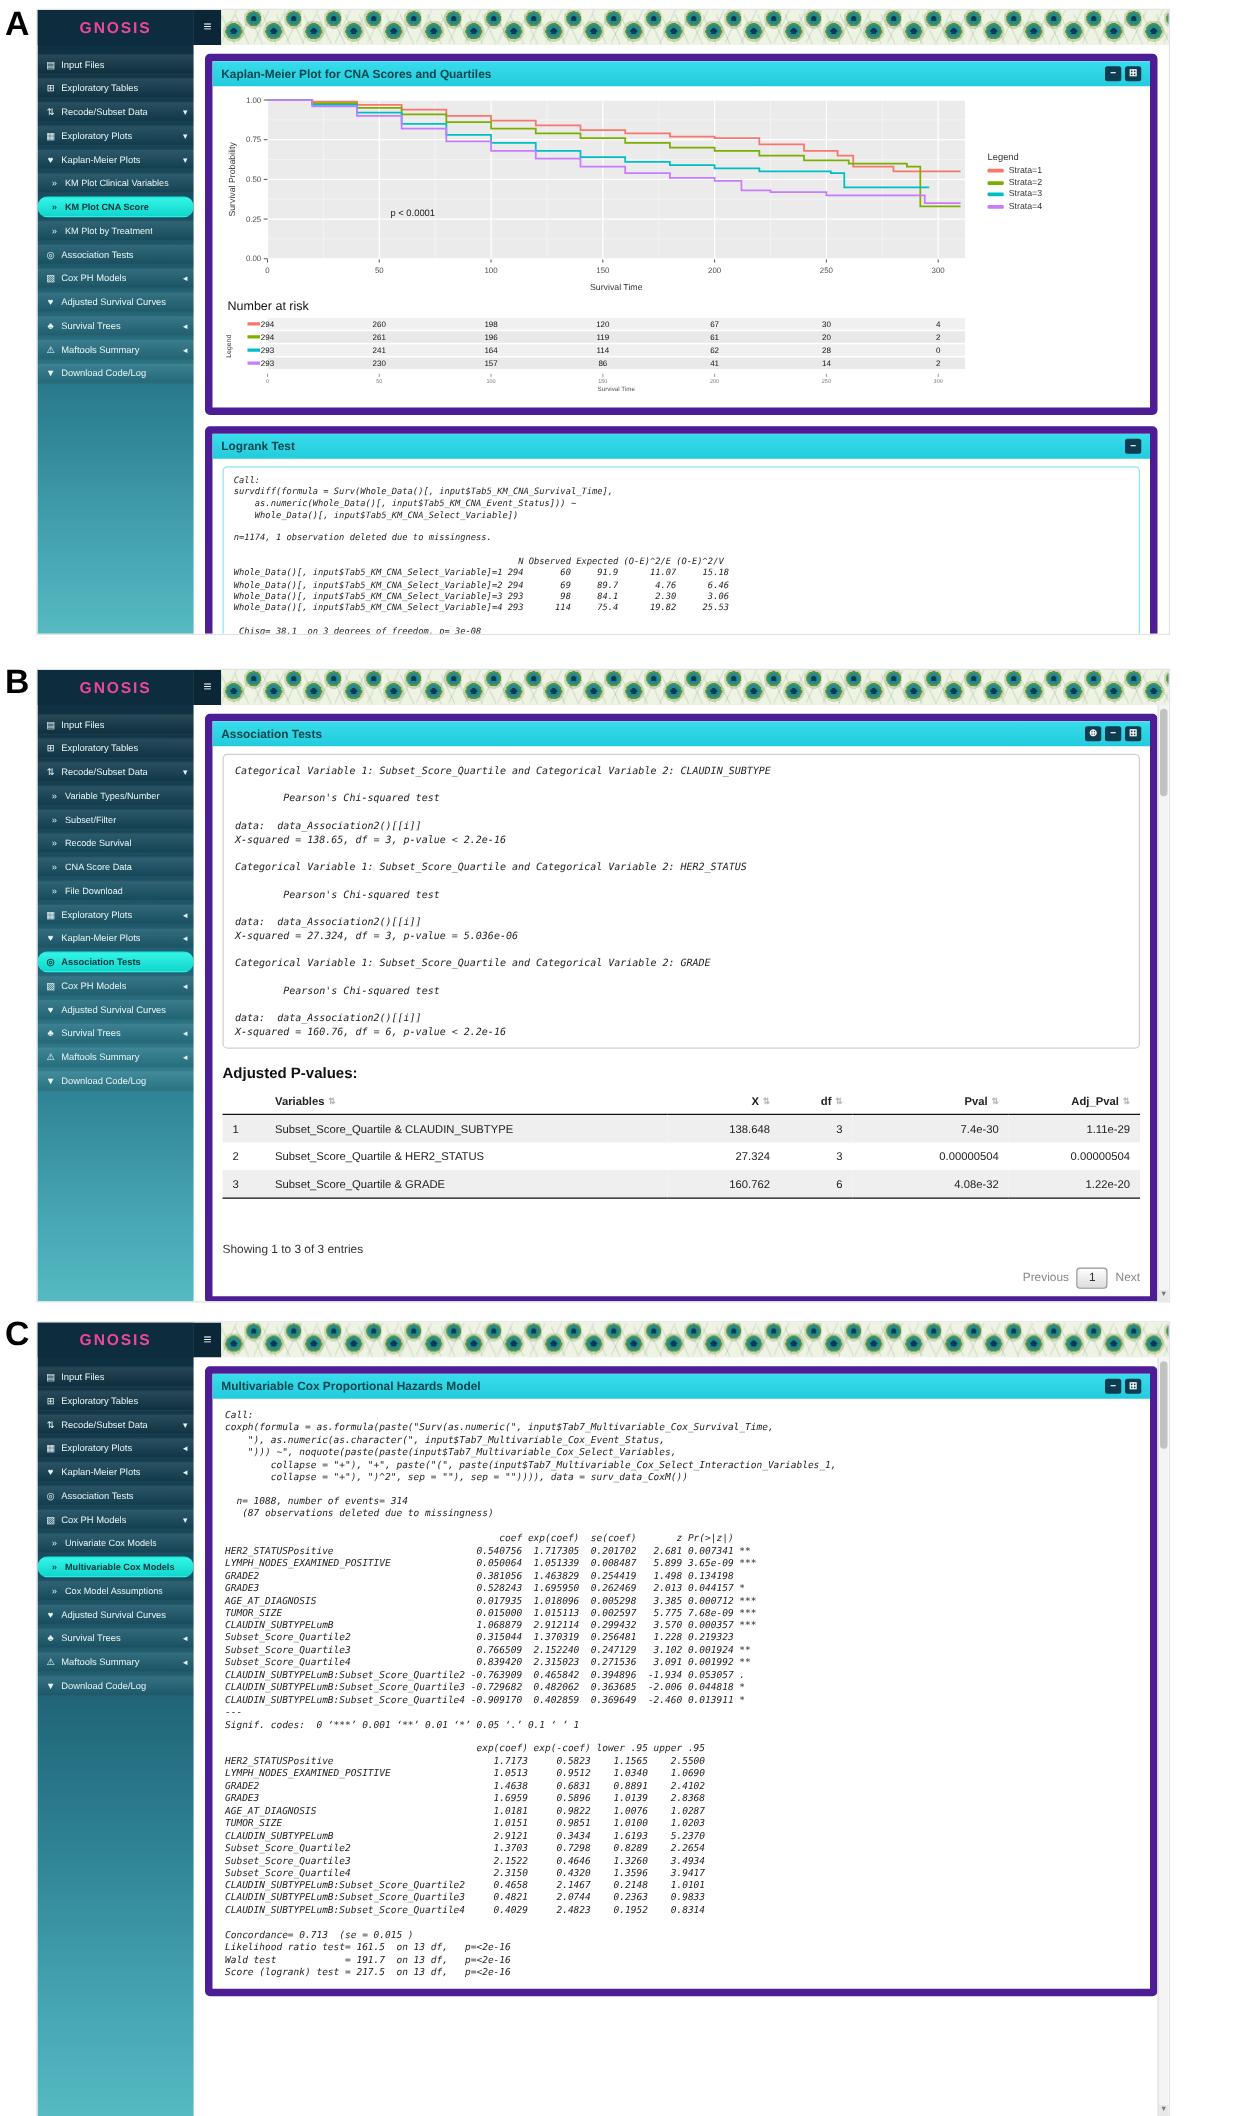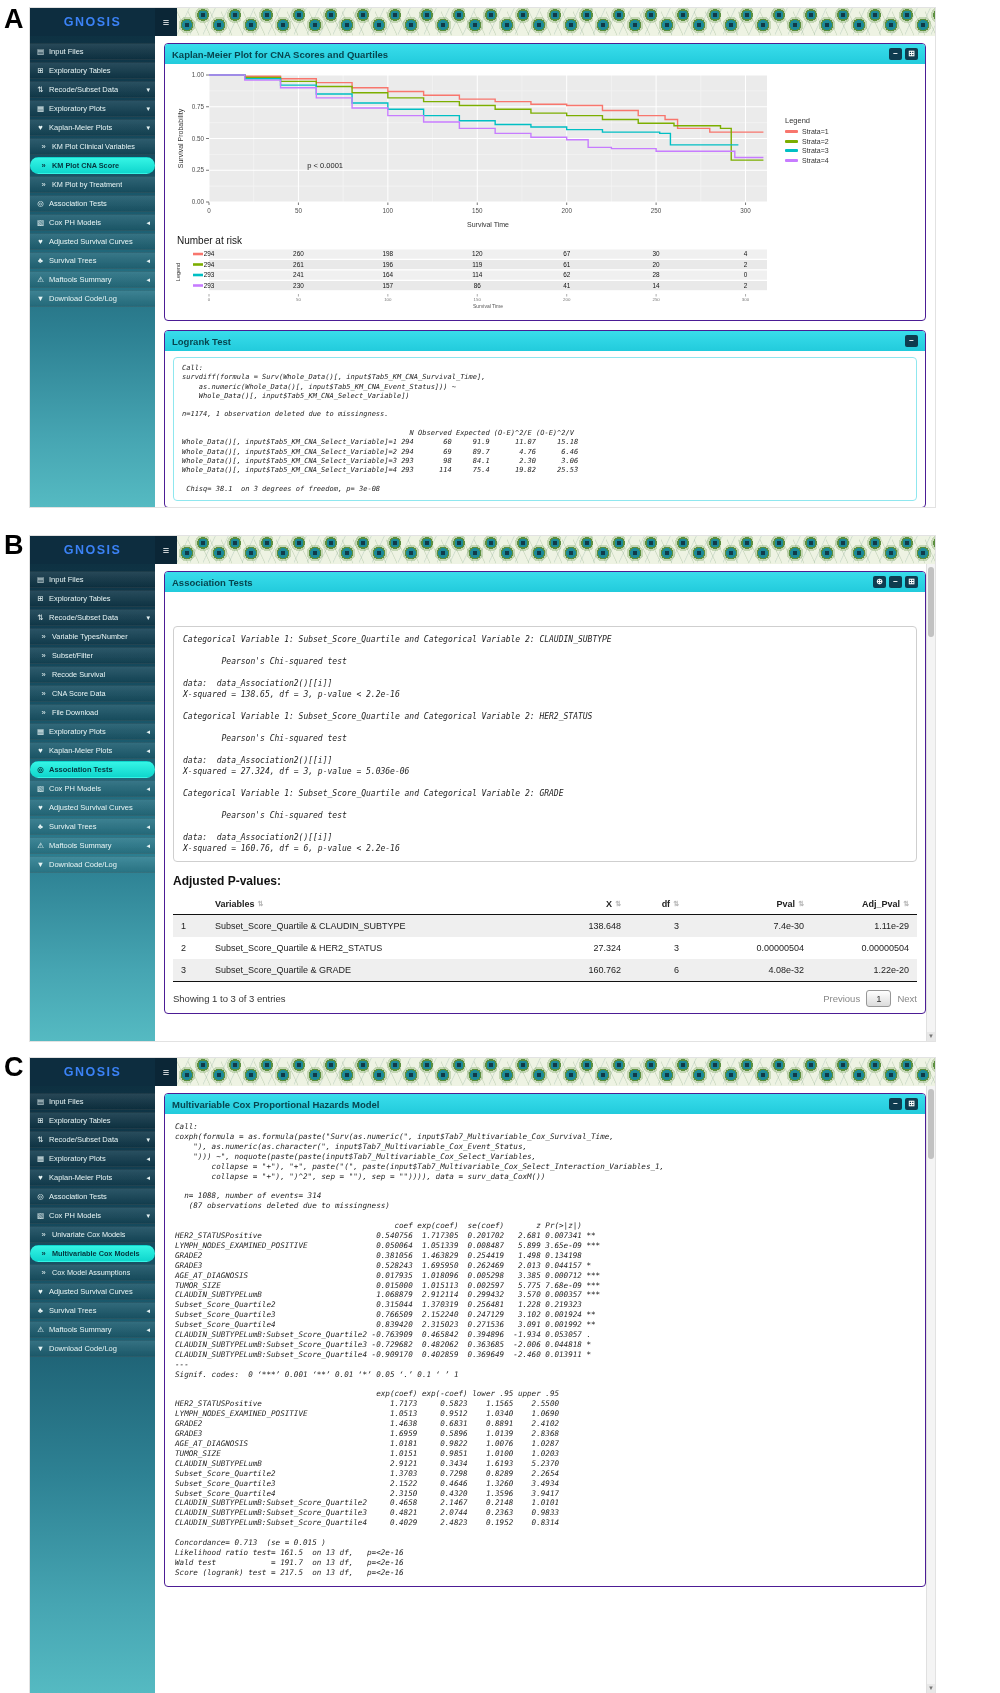--- a/index.html
+++ b/index.html
@@ -4,21 +4,21 @@
 <style>
   * { box-sizing: border-box; margin: 0; padding: 0; }
   html,body { width:1000px; height:1693px; background:#fff; position:relative; overflow:hidden;
     font-family:"Liberation Sans", sans-serif; }
   .pane-label { position:absolute; left:4px; font-size:27px; font-weight:800; color:#000; }
   .win { position:absolute; left:30px; width:905px; display:flex; background:#fff;
     box-shadow:0 0 0 1px #e2e2e2; overflow:hidden; }
   
   .sidebar { flex:0 0 125px; width:125px; display:flex; flex-direction:column;
     background:linear-gradient(180deg,#0c2b3b 0%,#123f52 18%,#1c5d70 42%,#2e8294 66%,#46a5b2 86%,#55bac2 100%); }
-  .brand { height:28px; background:#0d2d3f; color:#3b82f6; font-weight:bold; font-size:12.5px;
+  .brand { height:28px; background:#0d2d3f; color:#ec4899; font-weight:bold; font-size:12.5px;
     letter-spacing:1.5px; display:flex; align-items:center; justify-content:center; }
   .sb-items { padding-top:7px; display:flex; flex-direction:column; gap:2px; }
   .sb-item { display:flex; align-items:center; height:17px; padding:0 5px; color:#e8f5f5;
     font-size:7.5px; font-weight:500;
     background:linear-gradient(180deg,rgba(255,255,255,.10),rgba(0,0,0,.12));
     border-top:1px solid rgba(255,255,255,.07); border-bottom:1px solid rgba(0,0,0,.20); cursor:pointer; }
   .sb-ico { width:11px; font-size:7.5px; text-align:center; margin-right:3px; flex:0 0 11px;}
   .sb-lbl { white-space:nowrap; overflow:hidden; }
   .sb-chev { margin-left:auto; font-size:7px; padding-left:2px;}
   .sb-item.sub { padding-left:8px; font-size:7.3px; }
@@ -31,30 +31,30 @@
     justify-content:center; font-size:11px; cursor:pointer; }
   .peacock { flex:1; background-color:#eef3e3;
     background-image:
       radial-gradient(circle at 10px 17px, #113a48 0 2.5px, #1d8a97 2.5px 5px, #5b8f3e 5px 6.5px, rgba(91,143,62,.28) 6.5px 8.5px, transparent 8.5px),
       radial-gradient(circle at 26px 7px, #113a48 0 2.2px, #1d8a97 2.2px 4.5px, #5b8f3e 4.5px 6px, rgba(91,143,62,.28) 6px 8px, transparent 8px),
       linear-gradient(65deg, transparent 44%, rgba(70,115,60,.20) 47%, transparent 51%),
       linear-gradient(115deg, transparent 44%, rgba(45,105,95,.16) 47%, transparent 51%);
     background-size:32px 28px, 32px 28px, 11px 28px, 13px 28px; }
   .content { flex:1; padding:7px 9px; background:#fff; overflow:hidden; }
   
-  .box { border:1px solid #4c1d95; border-radius:4px; margin-bottom:9px; overflow:hidden; background:#fff; }
+  .box { border:6px solid #4c1d95; border-radius:4px; margin-bottom:9px; overflow:hidden; background:#fff; }
   .box-hd { background:linear-gradient(180deg,#39ddeb,#22cbdc); color:#07454f; font-size:9.5px;
     font-weight:600; padding:4px 7px; display:flex; align-items:center; }
   .hbtns { margin-left:auto; display:flex; gap:3px; }
   .hbtn { width:13px; height:12px; background:#0e3c50; color:#fff; font-size:8px; line-height:12px;
     text-align:center; border-radius:2px; cursor:pointer; }
   .box-bd { padding:6px 8px; }
   pre.code { font-family:"DejaVu Sans Mono", monospace; color:#1d1d1d; white-space:pre; overflow:hidden;font-style:italic; }
   .code-a { font-size:7px; line-height:9.3px; border:1px solid #8fe7ef; border-radius:4px; padding:6px 8px; }
-  .code-b { font-size:8px; line-height:11px; border:1px solid #cfcfcf; border-radius:4px; padding:7px 9px;margin-top:28px; }
+  .code-b { font-size:8px; line-height:11px; border:1px solid #cfcfcf; border-radius:4px; padding:7px 9px; }
   .code-c { font-size:7.6px; line-height:9.9px; padding:2px 2px; }
   
   .km-title { width:600px; text-align:center; font-size:11px; font-weight:600; color:#151515; margin:1px 0 2px 4px; }
   .km-row { display:flex; }
   .km-legend { margin:46px 0 0 12px; font-size:7px; color:#333; }
   .km-legend .t { font-size:7.5px; margin-bottom:3px; }
   .lg-ent { display:flex; align-items:center; gap:4px; margin:2.5px 0; }
   .lg-sw { width:13px; height:3px; border-radius:1px; }
   .km-nar { width:600px; text-align:left; font-size:10px; color:#151515; margin:3px 0 0 4px; }
   
@@ -65,21 +65,21 @@
   .dt-search input { width:145px; height:17px; border:1px solid #aaa; border-radius:3px; }
   table.dt { width:100%; border-collapse:collapse; font-size:9px; color:#222; }
   table.dt thead th { text-align:left; font-weight:bold; padding:5px 8px; border-bottom:1px solid #111; }
   table.dt td { padding:6px 8px; }
   table.dt tbody tr:nth-child(odd) { background:#efefef; }
   table.dt tbody tr:last-child td { border-bottom:1px solid #111; }
   .sort { color:#b5b5b5; font-size:7px; margin-left:3px; }
   .r { text-align:right;margin-top:40px; }
   .th-flex { display:flex; align-items:center; } .th-flex.right { justify-content:flex-end; }
   .dt-footer { display:flex; align-items:center; font-size:9.5px; color:#333; margin-top:8px; }
-  .pg { margin-left:auto; display:flex; align-items:center; gap:6px; color:#888; }
+  .pg { margin-left:auto; display:flex; align-items:center; gap:6px; color:#888;margin-top:47px; }
   .pg .num { border:1px solid #979797; background:linear-gradient(180deg,#fff,#dcdcdc);
     color:#333; padding:2px 9px; border-radius:3px; cursor:pointer; }
   .pg .lnk { cursor:pointer; }
   
   .vscroll { position:absolute; right:0; top:28px; bottom:0; width:9px; background:#f4f4f4;
     border-left:1px solid #e0e0e0; }
   .vthumb { position:absolute; left:1px; right:1px; top:3px; height:70px; background:#c2c2c2; border-radius:3px; }
   .varrow { position:absolute; left:0; right:0; bottom:0; height:9px; background:#e8e8e8;
     color:#777; font-size:6px; text-align:center; line-height:9px; }
 </style>

